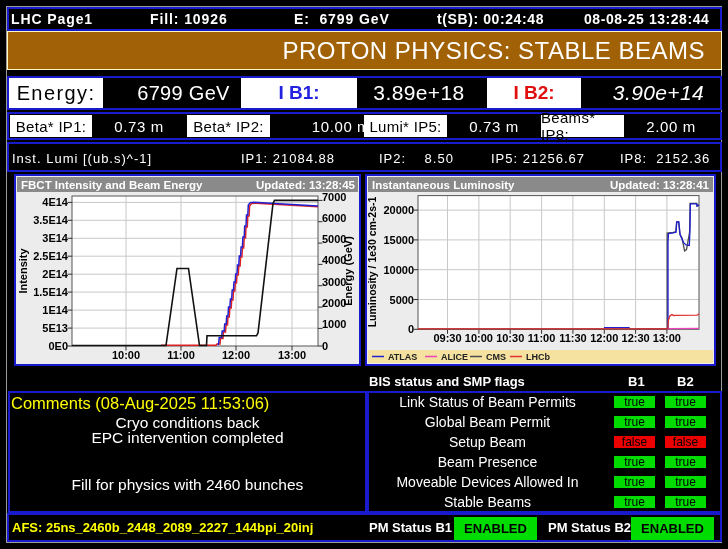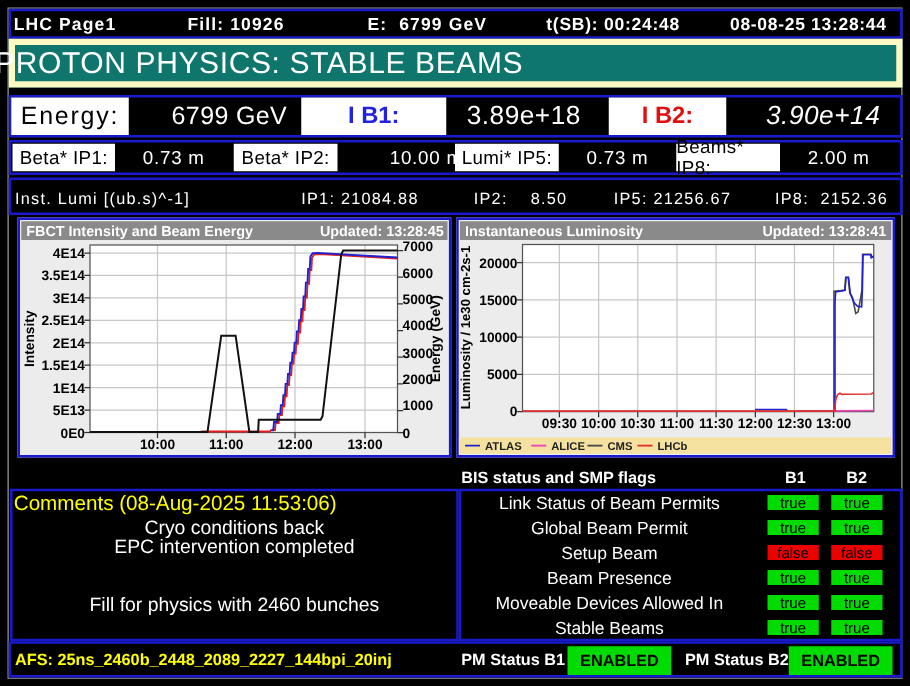--- a/index.html
+++ b/index.html
@@ -18,21 +18,21 @@
 <div class="abs" style="left:6px;top:6px;width:716px;height:537px;border:1px solid #9a9a9a;box-sizing:border-box;"></div>
 
 <div class="box" style="left:7px;top:7px;width:715px;height:24px;color:#fff;font-weight:bold;font-size:14px;letter-spacing:0.9px;">
   <span class="abs" style="left:2px;top:2px;">LHC Page1</span>
   <span class="abs" style="left:141px;top:2px;">Fill: 10926</span>
   <span class="abs" style="left:285px;top:2px;">E:&nbsp; 6799 GeV</span>
   <span class="abs" style="left:428px;top:2px;letter-spacing:0.6px;">t(SB): 00:24:48</span>
   <span class="abs" style="left:575px;top:2px;letter-spacing:0.55px;">08-08-25 13:28:44</span>
 </div>
 
-<div class="abs" style="left:7px;top:31px;width:715px;height:39px;background:#0f766e;border:5px solid #fef9c3;box-sizing:border-box;display:flex;align-items:center;justify-content:flex-start;">
+<div class="abs" style="left:7px;top:31px;width:715px;height:39px;background:#a16207;border:1px solid #fef9c3;box-sizing:border-box;display:flex;align-items:center;justify-content:flex-end;">
   <span style="color:#fff;font-size:24px;letter-spacing:0.5px;position:relative;left:-16px;">PROTON PHYSICS: STABLE BEAMS</span>
 </div>
 
 <div class="box" style="left:7px;top:76px;width:715px;height:34px;"></div>
 <div class="wcell" style="left:9px;top:78px;width:94px;height:30px;font-size:20px;letter-spacing:1.4px;">Energy:</div>
 <div class="bval" style="left:103px;top:78px;width:138px;height:30px;font-size:20px;letter-spacing:0.3px;padding-left:23px;box-sizing:border-box;">6799 GeV</div>
 <div class="wcell" style="left:241px;top:78px;width:116px;height:30px;font-size:19px;font-weight:bold;color:#2222e0;">I&nbsp;B1:</div>
 <div class="bval" style="left:357px;top:78px;width:124px;height:30px;font-size:21px;letter-spacing:0.4px;">3.89e+18</div>
 <div class="wcell" style="left:487px;top:78px;width:94px;height:30px;font-size:19px;font-weight:bold;color:#e01010;">I&nbsp;B2:</div>
 <div class="bval" style="left:597px;top:78px;width:123px;height:30px;font-size:21px;letter-spacing:0.4px;font-style:italic;">3.90e+14</div>

